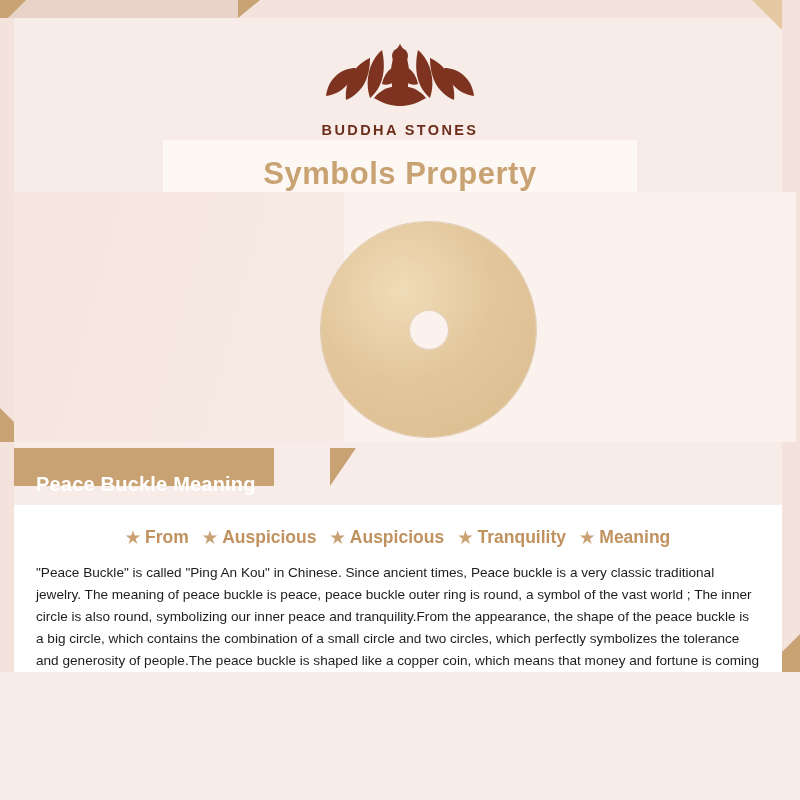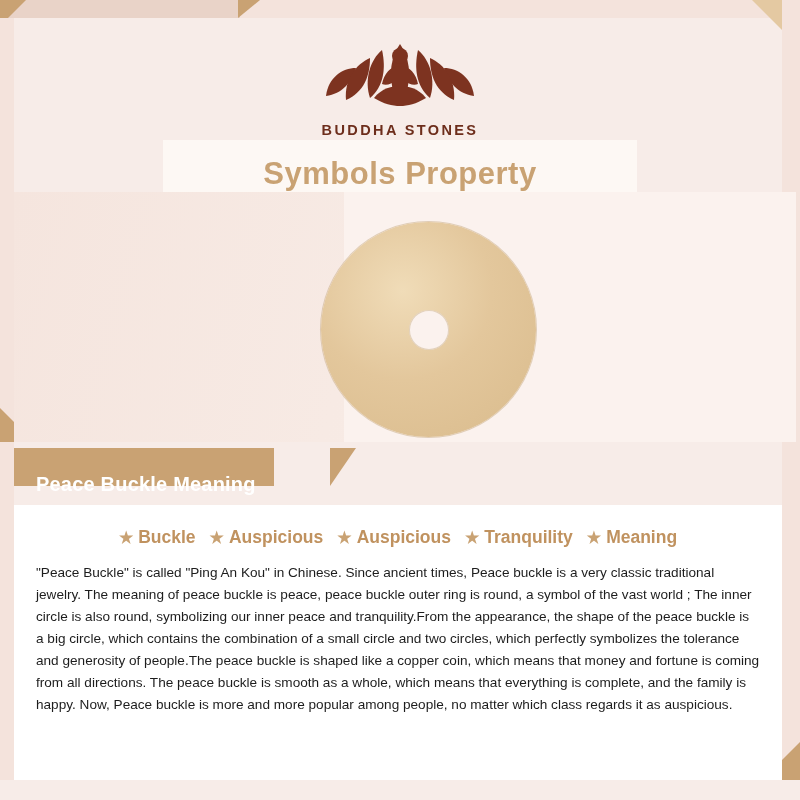--- a/index.html
+++ b/index.html
@@ -8,21 +8,21 @@
     width: 800px;
     height: 800px;
     font-family: "Liberation Sans", sans-serif;
     background: #f7ece8;
     overflow: hidden;
   }
 
   .page {
     position: relative;
     width: 800px;
-    height: 780px;
+    height: 672px;
     background: #f7ece8;
     overflow: hidden;
   }
 
   
   .corner-tl {
     position: absolute; left: 0; top: 0;
     width: 0; height: 0;
     border-top: 26px solid #c9a273;
     border-right: 26px solid transparent;
@@ -258,21 +258,21 @@
 
   <div class="ribbon">
     <span class="ribbon-text">Peace Buckle Meaning</span>
   </div>
   <div class="ribbon-tail"></div>
 
   <div class="body-panel">
     <div class="keywords">
       <span class="kw">
         <span class="star">★</span>
-        <span>Buckle</span>
+        <span>From</span>
       </span>
       <span class="kw">
         <span class="star">★</span>
         <span>Auspicious</span>
       </span>
       <span class="kw">
         <span class="star">★</span>
         <span>Auspicious</span>
       </span>
       <span class="kw">

